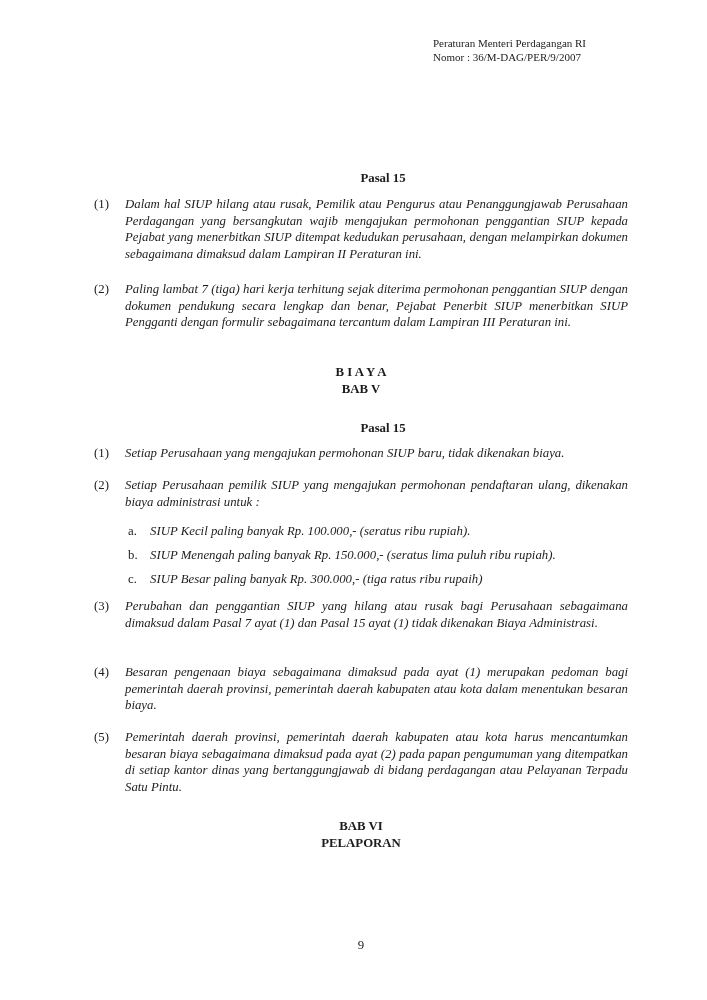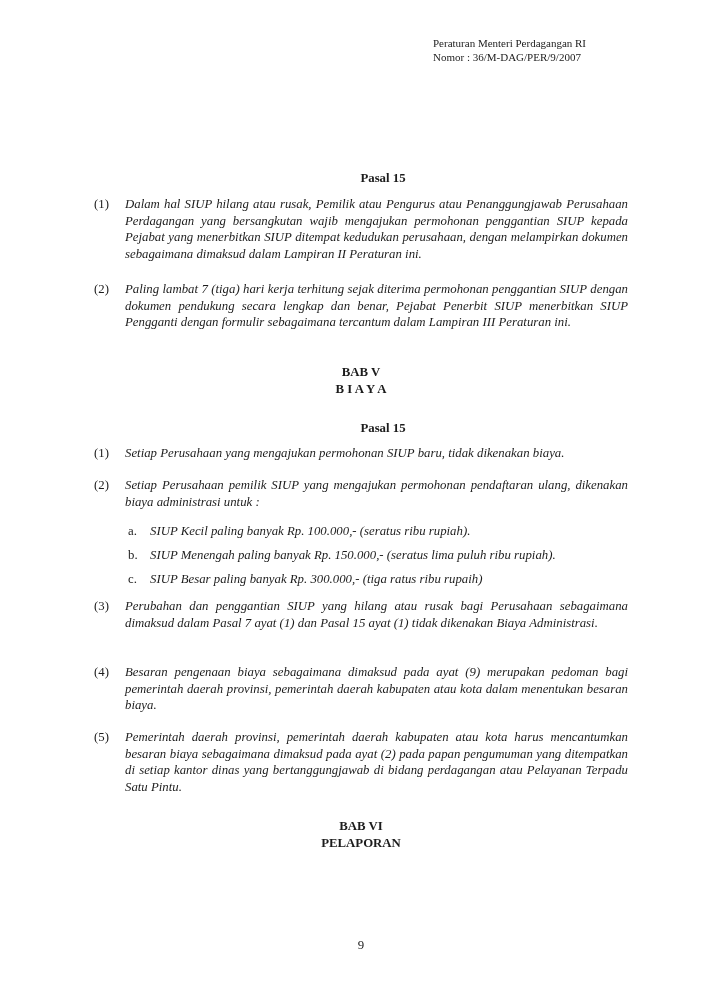--- a/index.html
+++ b/index.html
@@ -108,22 +108,22 @@
       <span class="num">(1)</span>
       <span class="txt">Dalam hal SIUP hilang atau rusak, Pemilik atau Pengurus atau Penanggungjawab Perusahaan Perdagangan yang bersangkutan wajib mengajukan permohonan penggantian SIUP kepada Pejabat yang menerbitkan SIUP ditempat kedudukan perusahaan, dengan melampirkan dokumen sebagaimana dimaksud dalam Lampiran II Peraturan ini.</span>
     </div>
 
     <div class="numbered" style="top:281px">
       <span class="num">(2)</span>
       <span class="txt">Paling lambat 7 (tiga) hari kerja terhitung sejak diterima permohonan penggantian SIUP dengan dokumen pendukung secara lengkap dan benar, Pejabat Penerbit SIUP menerbitkan SIUP Pengganti dengan formulir sebagaimana tercantum dalam Lampiran III Peraturan ini.</span>
     </div>
 
     <div class="chapter" style="top:364px">
+      <div>B I A Y A</div>
       <div>BAB V</div>
-      <div>B I A Y A</div>
     </div>
 
     <div class="heading" style="top:414px">Pasal 15</div>
 
     <div class="numbered" style="top:445px">
       <span class="num">(1)</span>
       <span class="txt">Setiap Perusahaan yang mengajukan permohonan SIUP baru, tidak dikenakan biaya.</span>
     </div>
 
     <div class="numbered" style="top:477px">
@@ -146,21 +146,21 @@
       <span class="txt">SIUP Besar paling banyak Rp. 300.000,- (tiga ratus ribu rupaih)</span>
     </div>
 
     <div class="numbered" style="top:598px">
       <span class="num">(3)</span>
       <span class="txt">Perubahan dan penggantian SIUP yang hilang atau rusak bagi Perusahaan sebagaimana dimaksud dalam Pasal 7 ayat (1) dan Pasal 15 ayat (1) tidak dikenakan Biaya Administrasi.</span>
     </div>
 
     <div class="numbered" style="top:664px">
       <span class="num">(4)</span>
-      <span class="txt">Besaran pengenaan biaya sebagaimana dimaksud pada ayat (9)  merupakan pedoman bagi pemerintah daerah provinsi, pemerintah daerah kabupaten atau kota dalam menentukan besaran biaya.</span>
+      <span class="txt">Besaran pengenaan biaya sebagaimana dimaksud pada ayat (1)  merupakan pedoman bagi pemerintah daerah provinsi, pemerintah daerah kabupaten atau kota dalam menentukan besaran biaya.</span>
     </div>
 
     <div class="numbered" style="top:729px">
       <span class="num">(5)</span>
       <span class="txt">Pemerintah daerah provinsi, pemerintah daerah kabupaten atau kota harus mencantumkan besaran biaya sebagaimana dimaksud pada ayat (2) pada papan pengumuman yang ditempatkan di setiap kantor dinas yang bertanggungjawab di bidang perdagangan atau Pelayanan Terpadu Satu Pintu.</span>
     </div>
 
     <div class="chapter" style="top:818px">
       <div>BAB VI</div>
       <div>PELAPORAN</div>

